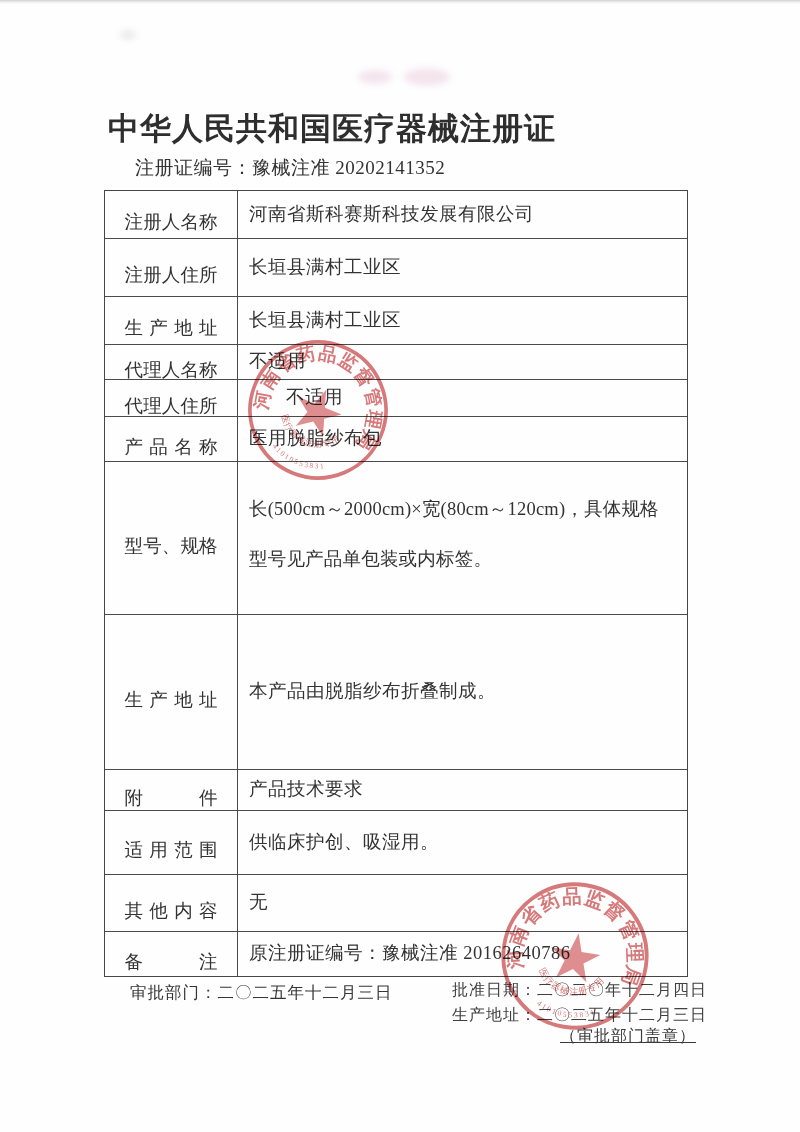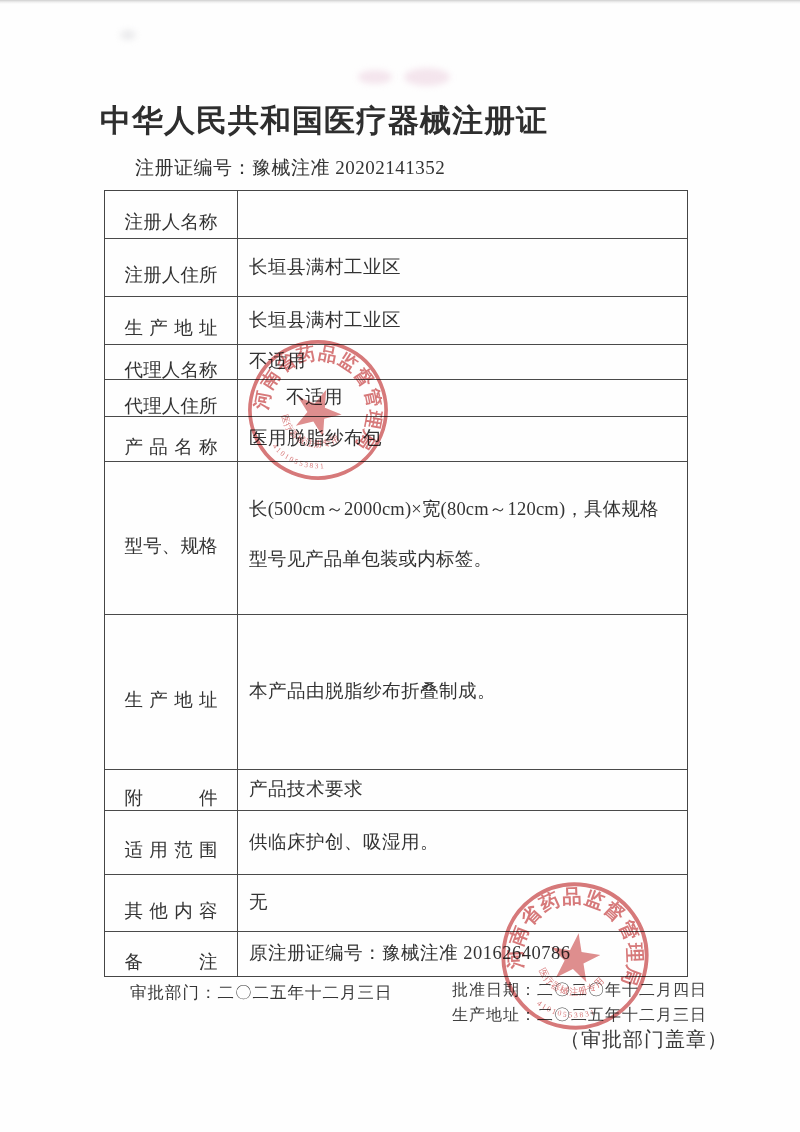--- a/index.html
+++ b/index.html
@@ -16,21 +16,21 @@
   .scan-edge-top{
     position:absolute;left:0;top:0;width:800px;height:4px;
     background:linear-gradient(to bottom,#cfcfcf 0,#efefef 2px,rgba(255,255,255,0) 4px);
   }
   .smudge{position:absolute;border-radius:50%;filter:blur(3px);pointer-events:none;}
   .smudge.s1{left:358px;top:70px;width:34px;height:14px;background:rgba(228,190,210,.38);}
   .smudge.s2{left:404px;top:68px;width:46px;height:18px;background:rgba(230,195,215,.42);}
   .smudge.s3{left:120px;top:30px;width:16px;height:10px;background:rgba(200,200,205,.35);}
 
   .title{
-    position:absolute;left:0;top:92px;width:632px;margin:8px;
+    position:absolute;left:0;top:92px;width:632px;margin:16px;
     text-align:center;font-size:31px;font-weight:700;letter-spacing:1px;
     color:#2e2e2e;
   }
   .regline{
     position:absolute;left:135px;top:155px;
     font-size:19px;letter-spacing:.5px;color:#333;
   }
 
   .cert-table{
     position:absolute;left:104px;top:190px;width:584px;
@@ -51,21 +51,21 @@
   .tvalue{
     flex:1;display:flex;align-items:center;box-sizing:border-box;
     padding-left:11px;padding-right:14px;
   }
   .vtext{font-size:18.5px;letter-spacing:.5px;color:#333;line-height:1.9;}
   .tvalue.vtop{align-items:flex-start;padding-top:22px;}
   .tvalue.vtop .vtext{line-height:50px;letter-spacing:.2px;}
 
   .footer-dept{position:absolute;left:130px;top:982px;font-size:16.5px;letter-spacing:1px;color:#353535;}
   .footer-dates{position:absolute;left:452px;top:977px;font-size:16px;letter-spacing:1px;color:#404040;line-height:25px;}
-  .footer-sealnote{position:absolute;left:560px;top:1026px;font-size:20px;letter-spacing:1px;color:#3a3a3a;}
+  .footer-sealnote{position:absolute;left:560px;top:1026px;font-size:16px;letter-spacing:1px;color:#3a3a3a;text-decoration:underline;}
 
   
   .stamp{position:absolute;mix-blend-mode:multiply;opacity:.82;pointer-events:none;}
   .stamp-upper{left:245px;top:337px;width:146px;height:146px;transform:rotate(22deg);}
   .stamp-lower{left:498px;top:879px;width:154px;height:154px;transform:rotate(9deg);}
   .stamp .ring{fill:none;stroke:#cf5b5c;stroke-width:5;}
   .stamp .star{fill:#d46767;opacity:.9;}
   .stamp text{fill:#cf5b5c;font-family:"Liberation Serif","DejaVu Serif",serif;}
   .stamp .agency-arc{font-size:25px;font-weight:700;letter-spacing:2px;}
   .stamp .inner-arc{font-size:12px;letter-spacing:1px;}
@@ -82,20 +82,23 @@
 
   <h1 class="title">中华人民共和国医疗器械注册证</h1>
 
   <div class="regline"><span>注册证编号：</span><span>豫械注准 20202141352</span></div>
 
   <div class="cert-table" id="cert-table">
       <div class="trow" style="height: 47px;">
         <div class="tlabel">
           <span class="ltext">注册人名称</span>
         </div>
+        <div class="tvalue">
+          <span class="vtext">河南省斯科赛斯科技发展有限公司</span>
+        </div>
       </div>
       <div class="trow" style="height: 58px; justify-content: flex-end;">
         <div class="tlabel">
           <span class="ltext">注册人住所</span>
         </div>
         <div class="tvalue">
           <span class="vtext">长垣县满村工业区</span>
         </div>
       </div>
       <div class="trow" style="height: 48px;">

